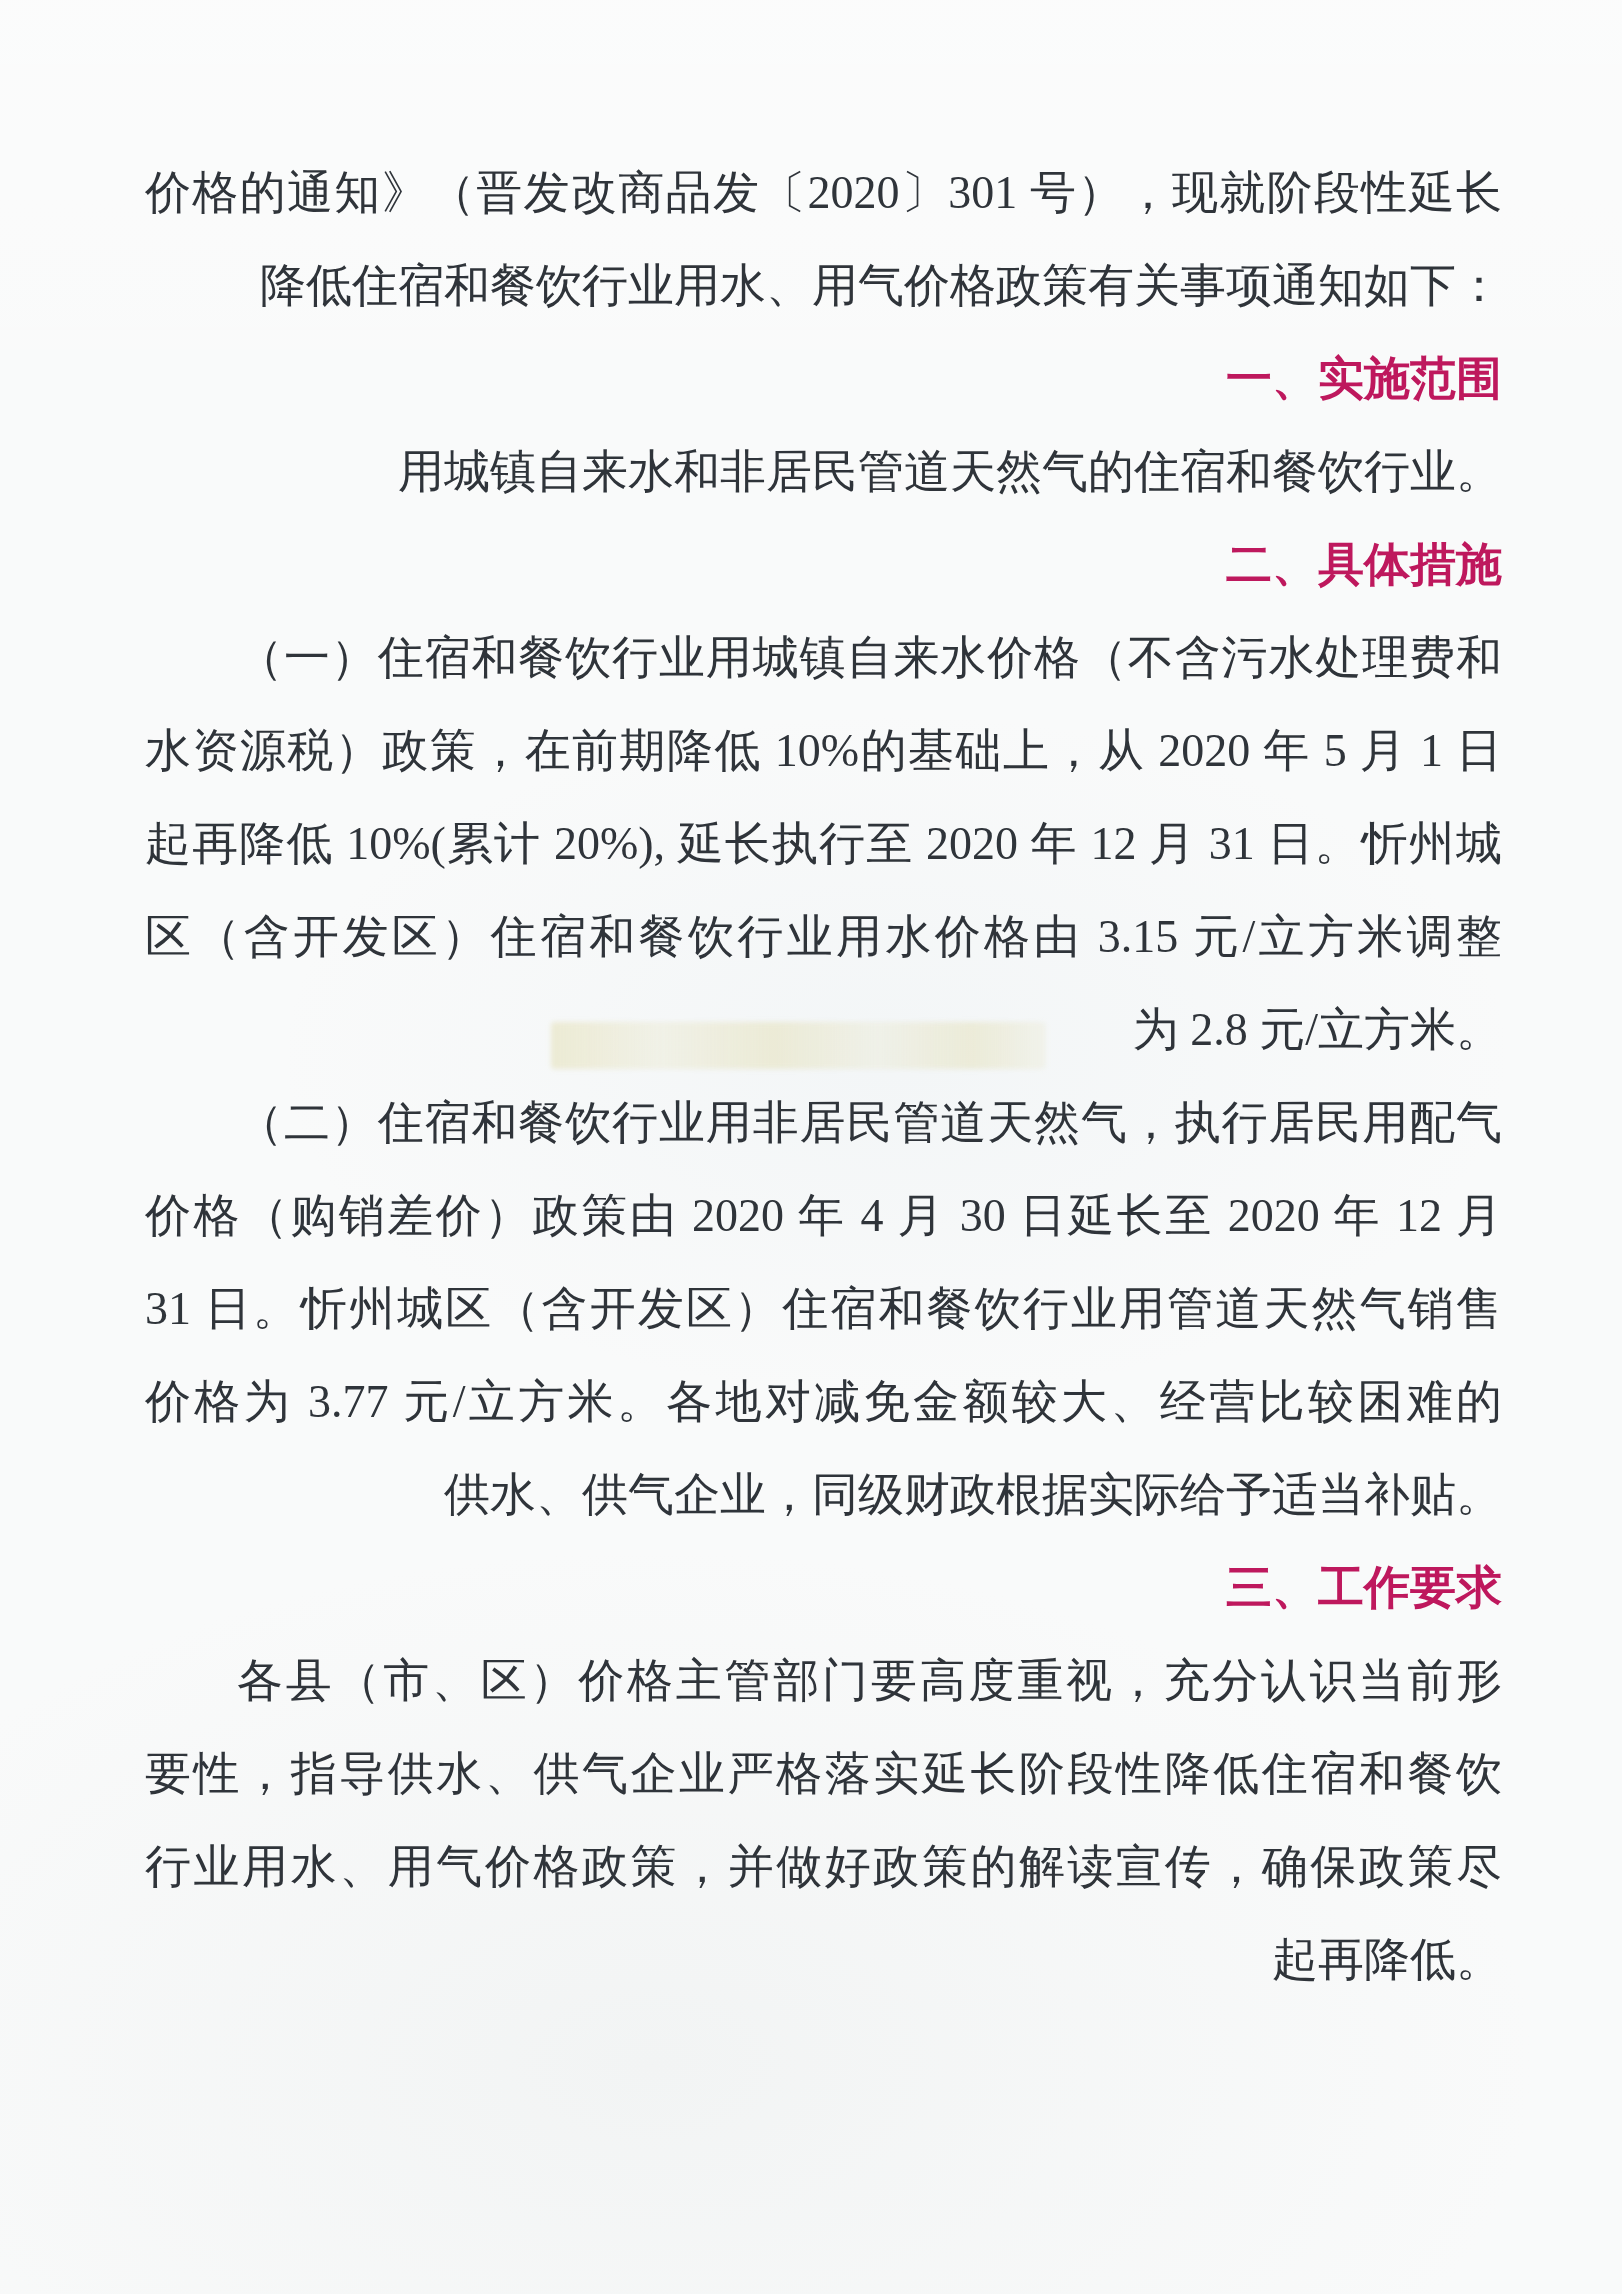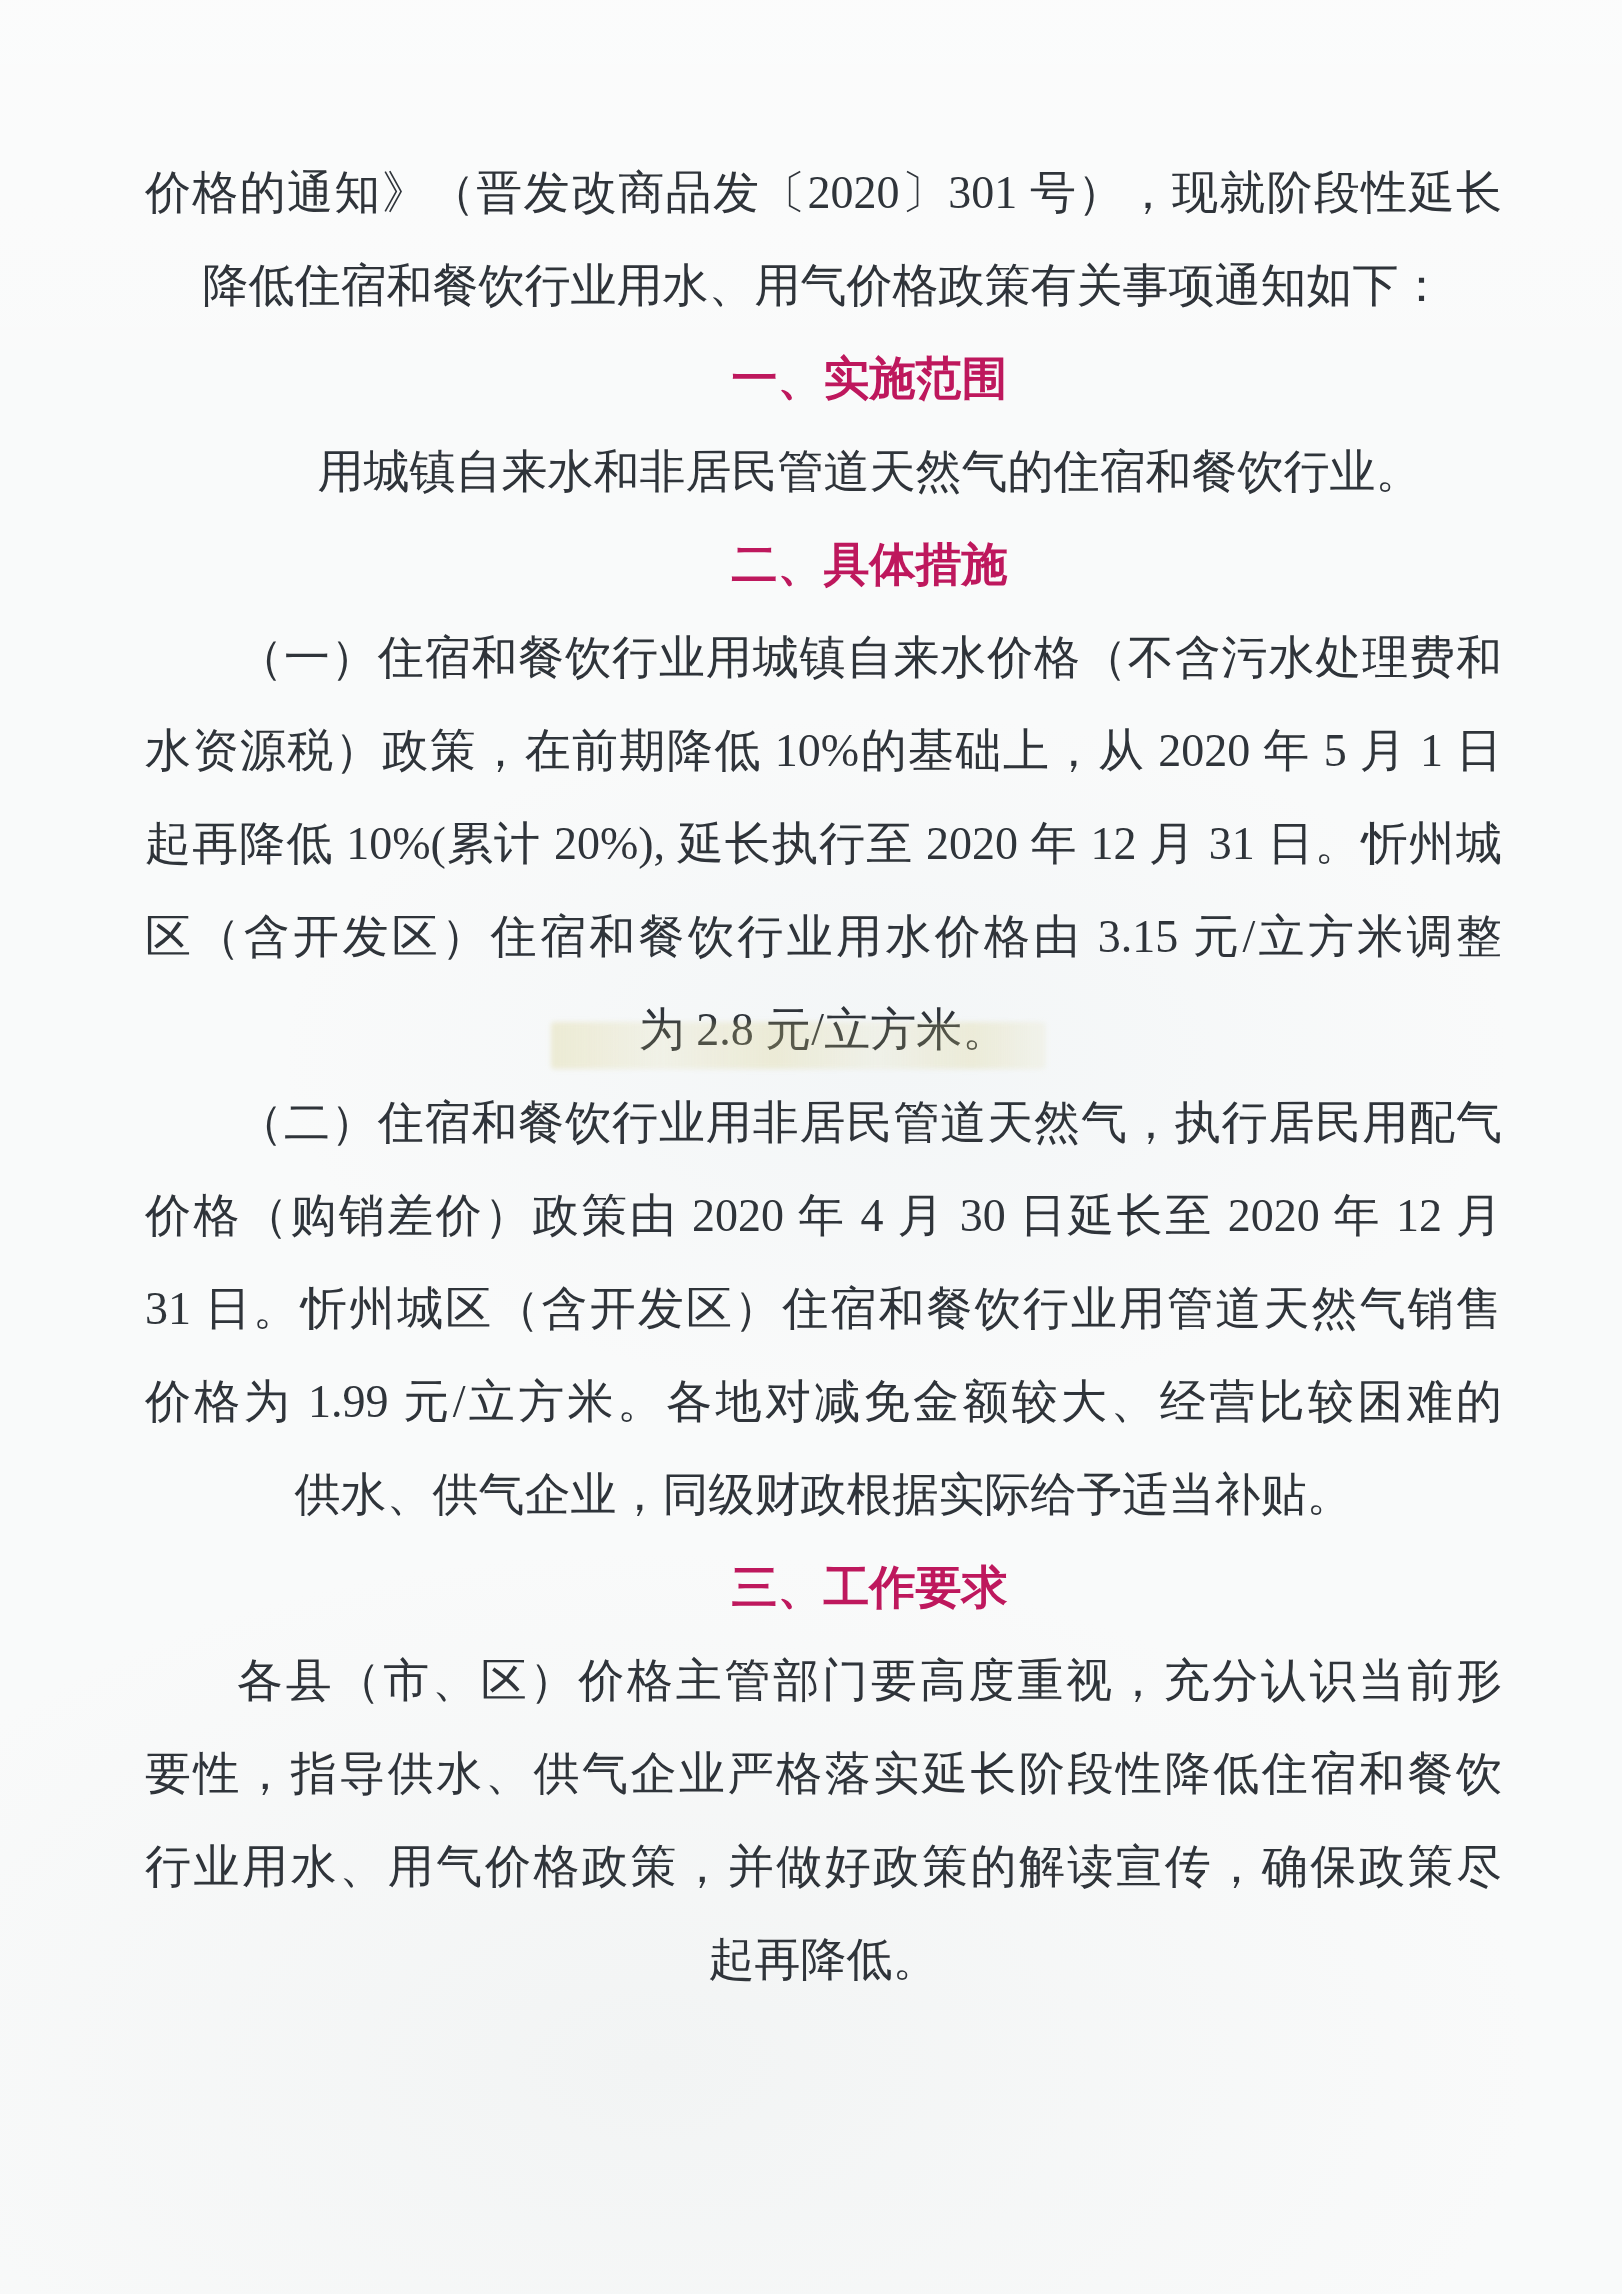--- a/index.html
+++ b/index.html
@@ -31,21 +31,21 @@
     position: absolute;
     left: 145px;
     top: 146px;
     width: 1357px;
   }
   .line {
     height: 93px;
     line-height: 93px;
     font-size: 46px;
     color: #2f343a;
-    text-align: center;
+    text-align: right;
   }
   .fill {
     
     text-align: justify;
     text-align-last: justify;
   }
   .indent {
     text-indent: 92px;
   }
   .heading {
@@ -85,21 +85,21 @@
     <div class="line indent">用城镇自来水和非居民管道天然气的住宿和餐饮行业。</div>
     <div class="line heading indent">二、具体措施</div>
     <div class="line indent fill">（一）住宿和餐饮行业用城镇自来水价格（不含污水处理费和</div>
     <div class="line fill">水资源税）政策，在前期降低 10%的基础上，从 2020 年 5 月 1 日</div>
     <div class="line fill">起再降低 10%(累计 20%), 延长执行至 2020 年 12 月 31 日。忻州城</div>
     <div class="line fill">区（含开发区）住宿和餐饮行业用水价格由 3.15 元/立方米调整</div>
     <div class="line">为 2.8 元/立方米。</div>
     <div class="line indent fill">（二）住宿和餐饮行业用非居民管道天然气，执行居民用配气</div>
     <div class="line fill">价格（购销差价）政策由 2020 年 4 月 30 日延长至 2020 年 12 月</div>
     <div class="line fill">31 日。忻州城区（含开发区）住宿和餐饮行业用管道天然气销售</div>
-    <div class="line fill">价格为 1.99 元/立方米。各地对减免金额较大、经营比较困难的</div>
+    <div class="line fill">价格为 3.77 元/立方米。各地对减免金额较大、经营比较困难的</div>
     <div class="line">供水、供气企业，同级财政根据实际给予适当补贴。</div>
     <div class="line heading indent">三、工作要求</div>
     <div class="line indent fill">各县（市、区）价格主管部门要高度重视，充分认识当前形</div>
     <div class="line fill">要性，指导供水、供气企业严格落实延长阶段性降低住宿和餐饮</div>
     <div class="line fill">行业用水、用气价格政策，并做好政策的解读宣传，确保政策尽</div>
     <div class="line">起再降低。</div>
   </div>
 
   <div class="watermark"></div>
 </div>

